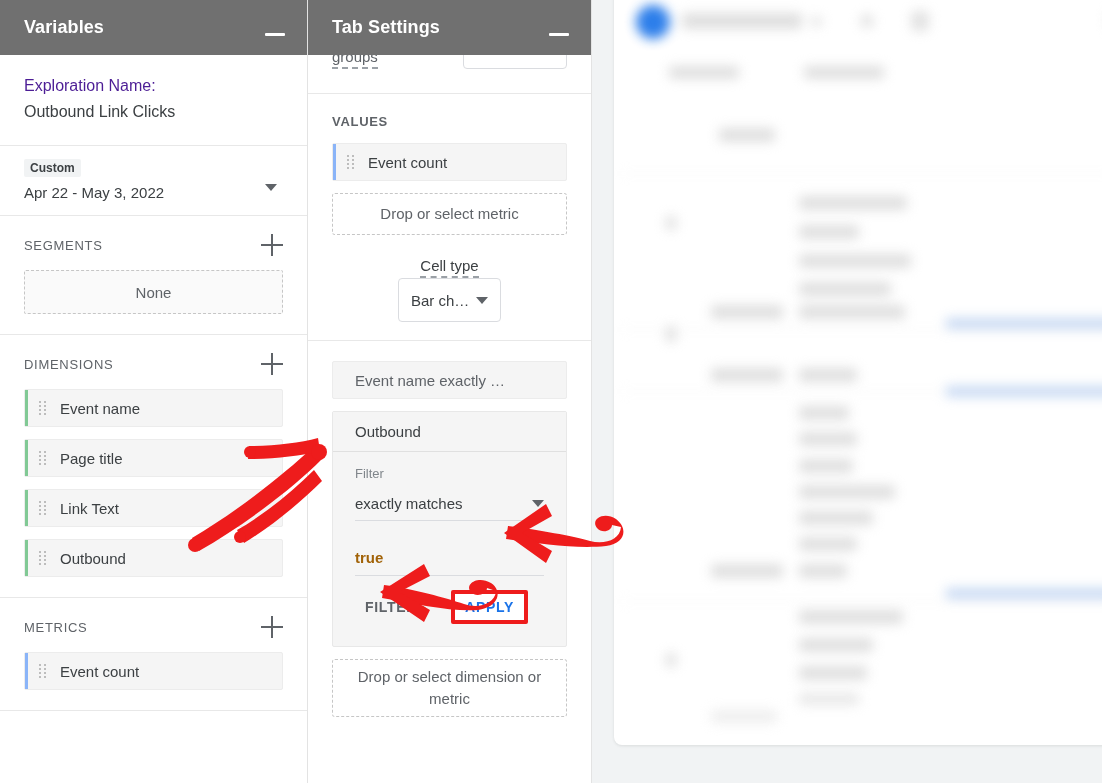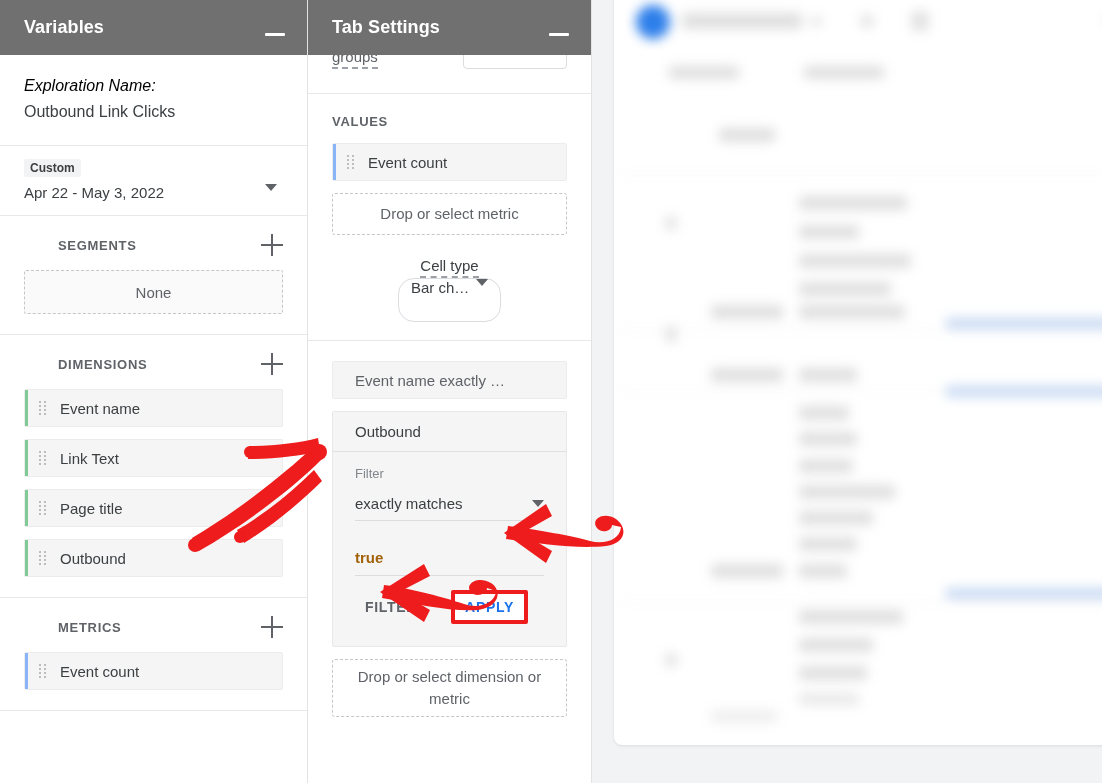--- a/index.html
+++ b/index.html
@@ -50,23 +50,22 @@
   
   #variables-panel { width: 308px; border-right: 1px solid #e3e3e3; }
 
   .section {
     border-bottom: 1px solid #e8e8e8;
     padding: 18px 24px 20px 24px;
     box-sizing: border-box;
   }
   .exploration-label {
     font-size: 16px;
-    color: #000000;
+    color: #4c1d95;
     line-height: 26px;
-    font-style: italic;
   }
   .exploration-name {
     font-size: 16px;
     color: #3c4043;
     line-height: 26px;
   }
 
   .date-section {
     padding: 12px 24px 14px 24px;
     border-bottom: 1px solid #e8e8e8;
@@ -96,24 +95,23 @@
   }
 
   .sec-head {
     display: flex;
     align-items: center;
     justify-content: space-between;
     margin-bottom: 14px;
   }
   .sec-title {
     font-size: 13px;
-    font-weight: bold;
+    font-weight: normal;
     color: #5f6368;
     letter-spacing: .7px;
-    margin-left: 34px;
   }
   .plus-icon {
     position: relative;
     width: 22px; height: 22px;
     flex: 0 0 auto;
   }
   .plus-icon::before, .plus-icon::after {
     content: "";
     position: absolute;
     background: #5f6368;
@@ -230,23 +228,23 @@
   }
   .celltype-label {
     font-size: 15px;
     color: #3c4043;
     border-bottom: 2px dashed #9aa0a6;
     padding-bottom: 2px;
   }
   .select-box {
     width: 103px; height: 44px;
     border: 1px solid #dadce0;
-    border-radius: 16px;
-    display: flex;
-    align-items: flex-start;
+    border-radius: 4px;
+    display: flex;
+    align-items: center;
     justify-content: space-between;
     padding: 0 12px;
     box-sizing: border-box;
     background: #fff;
   }
   .select-value { font-size: 15px; color: #3c4043; }
   .caret-sm {
     width: 0; height: 0;
     border-left: 6px solid transparent;
     border-right: 6px solid transparent;
@@ -450,34 +448,34 @@
         <span class="drag-dots">
             <i></i>
             <i></i>
             <i></i>
             <i></i>
             <i></i>
             <i></i>
             <i></i>
             <i></i>
           </span>
-        <span class="chip-label">Link Text</span>
+        <span class="chip-label">Page title</span>
       </div>
       <div class="chip dim">
         <span class="drag-dots">
             <i></i>
             <i></i>
             <i></i>
             <i></i>
             <i></i>
             <i></i>
             <i></i>
             <i></i>
           </span>
-        <span class="chip-label">Page title</span>
+        <span class="chip-label">Link Text</span>
       </div>
       <div class="chip dim">
         <span class="drag-dots">
             <i></i>
             <i></i>
             <i></i>
             <i></i>
             <i></i>
             <i></i>
             <i></i>

